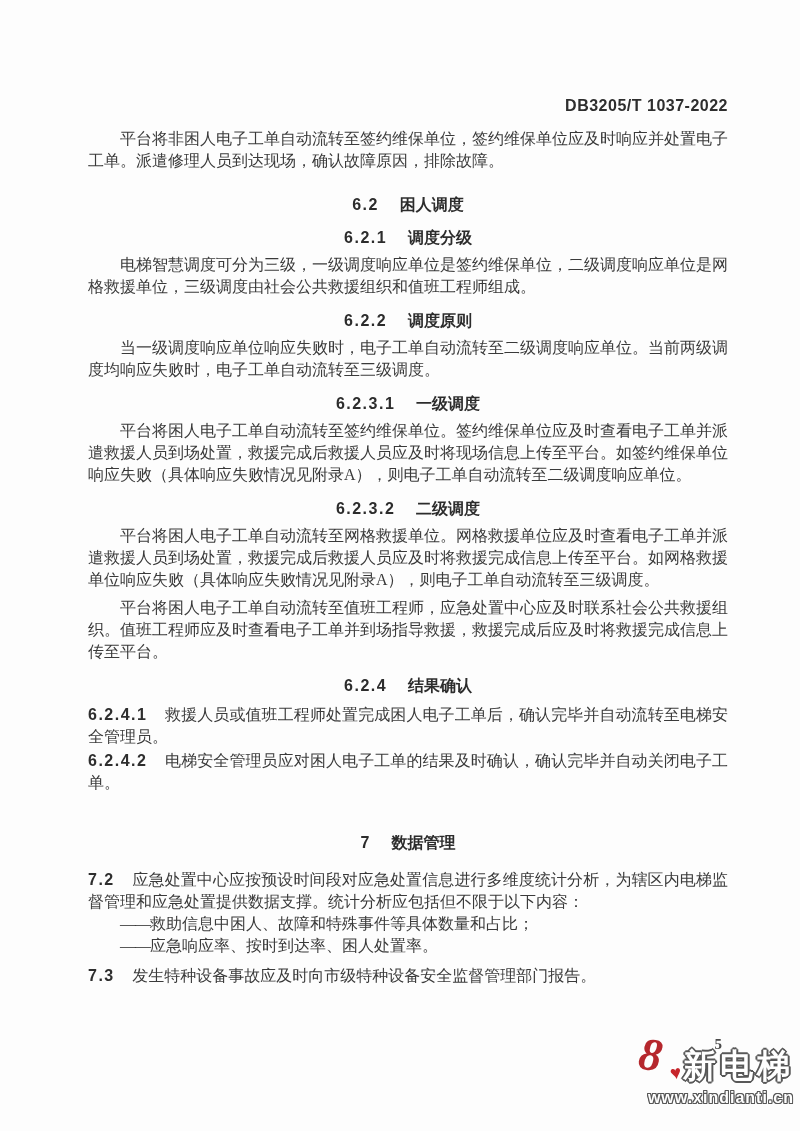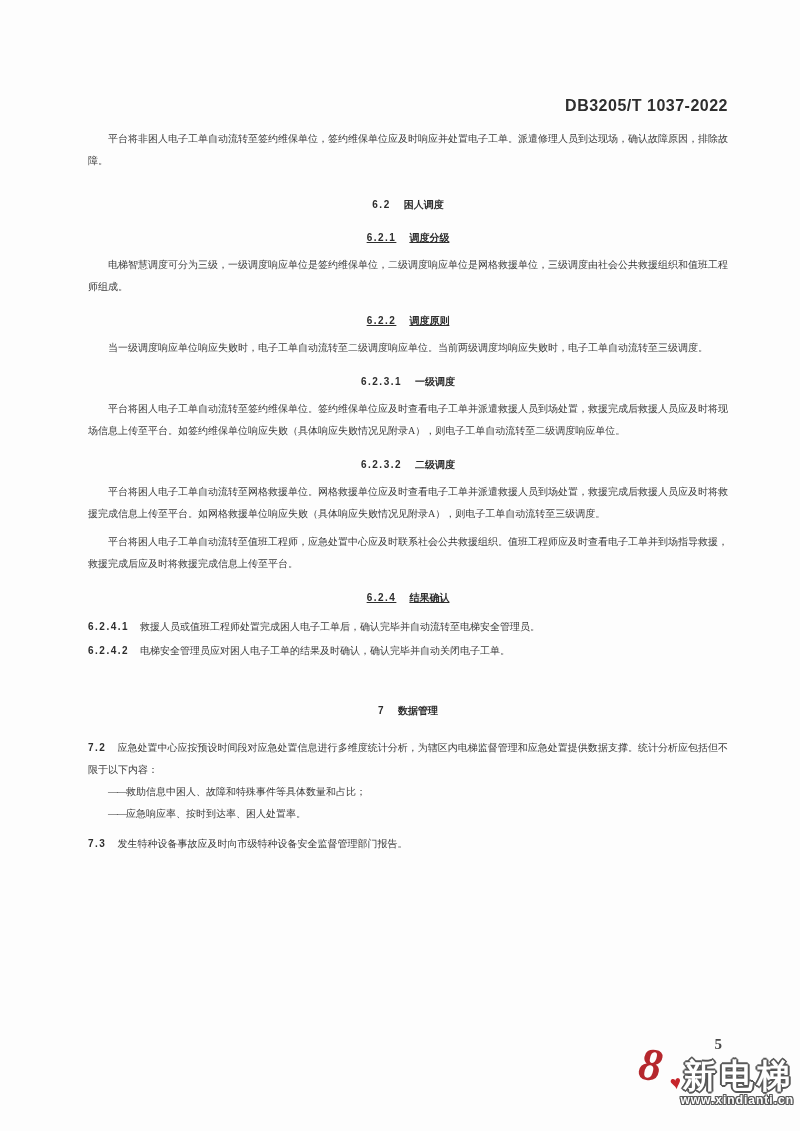--- a/index.html
+++ b/index.html
@@ -24,21 +24,21 @@
   }
   .doc-code {
     font-family: "Liberation Sans", "DejaVu Sans", sans-serif;
     font-weight: 600;
     font-size: 16px;
     letter-spacing: 0.5px;
     color: #2e2e2e;
   }
   .doc-body {
     margin: 0 72px 0 88px;
-    font-size: 10px;
+    font-size: 16px;
     line-height: 22px;
     text-align: justify;
   }
   .doc-body > :first-child { margin-top: 13px; }
 
   .para {
     margin: 6px 0 0;
     text-indent: 2em;
     color: #3a3a3a;
   }
@@ -49,21 +49,21 @@
     line-height: 21px;
     text-align: center;
   }
   .heading .num {
     font-weight: 600;
     letter-spacing: 1.5px;
     margin-right: 1.3em;
   }
   .h1 { margin: 38px 0 0; }
   .h2 { margin: 22px 0 0; }
-  .h3 { margin: 12px 0 0; text-decoration: underline; }
+  .h3 { margin: 12px 0 0; }
   .h4 { margin: 12px 0 0; }
   .h3 + .h4 { margin-top: 8px; }
 
   .clause { margin: 8px 0 0; }
   .clause + .clause { margin-top: 2px; }
   .h1 + .clause { margin-top: 16px; }
   .clause .num {
     font-family: "Liberation Sans", "DejaVu Sans", sans-serif;
     font-weight: 600;
     letter-spacing: 1.5px;
@@ -126,24 +126,24 @@
     font-family: "Liberation Sans", "DejaVu Sans", sans-serif;
     font-weight: bold;
     font-size: 33px;
     letter-spacing: 4px;
     color: #ffffff;
     text-shadow:
       -2px 0 #585858, 2px 0 #585858, 0 -2px #585858, 0 2px #585858,
       -1px -1px #585858, 1px -1px #585858, -1px 1px #585858, 1px 1px #585858;
   }
   .wm-url {
-    margin-top: 2px;
+    margin-top: 8px;
     font-family: "Liberation Sans", "DejaVu Sans", sans-serif;
     font-weight: bold;
-    font-size: 12px;
+    font-size: 16px;
     letter-spacing: 1px;
     color: #ffffff;
     text-shadow:
       -1px 0 #585858, 1px 0 #585858, 0 -1px #585858, 0 1px #585858,
       -1px -1px #585858, 1px -1px #585858, -1px 1px #585858, 1px 1px #585858;
   }
 </style>
 </head>
 <body>
 

